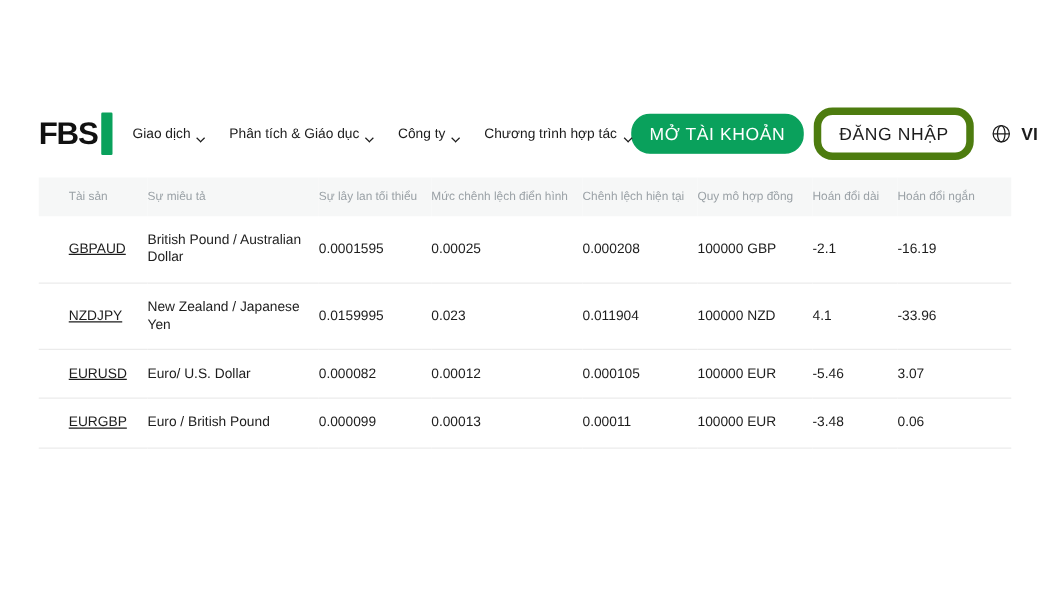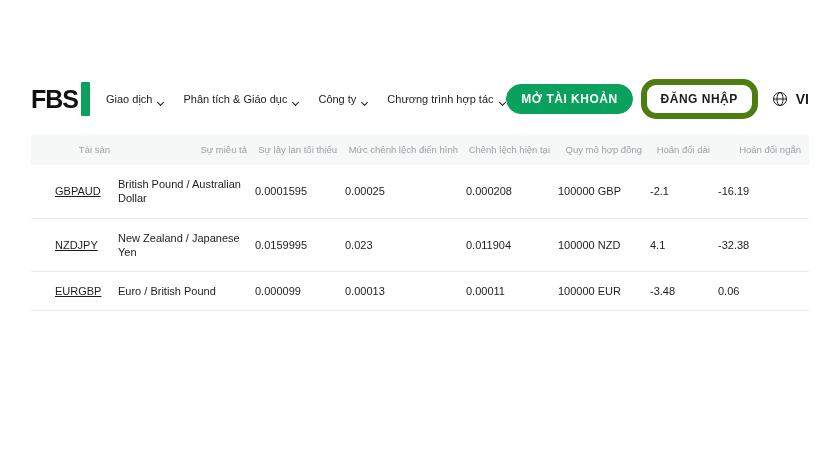--- a/index.html
+++ b/index.html
@@ -5,44 +5,44 @@
   * { margin: 0; padding: 0; box-sizing: border-box; }
   html, body {
     width: 840px; height: 473px;
     background: #ffffff;
     font-family: "Liberation Sans", sans-serif;
     overflow: hidden;
   }
   .page { padding: 81px 31px 0 31px; }
 
   
-  .topbar { display: flex; align-items: center; height: 36px; }
+  .topbar { display: flex; align-items: center; height: 36px; margin-top: 8px; }
   .logo { display: flex; align-items: stretch; gap: 3px; margin-right: 16px; cursor: pointer; height: 34px; }
   .logo-text { font-size: 25px; font-weight: bold; color: #111; line-height: 34px; letter-spacing: -1px; }
   .logo-bar { width: 9px; background: #0aa15c; border-radius: 1px; }
 
   nav { display: flex; align-items: center; gap: 20px; }
   .nav-item { display: flex; align-items: flex-end; gap: 6px; font-size: 11px; color: #1c1c1c; text-decoration: none; cursor: pointer; white-space: nowrap; }
   .chev { width: 5px; height: 5px; border-right: 1.4px solid #1c1c1c; border-bottom: 1.4px solid #1c1c1c; transform: rotate(45deg); margin-top: -3px; flex: 0 0 auto; }
 
   .topbar-right { margin-left: auto; display: flex; align-items: center; gap: 8px; }
-  .btn { border-radius: 15px; font-family: "Liberation Sans", sans-serif; font-size: 12px; font-weight: bold; letter-spacing: 0.5px; padding: 7px 14px; cursor: pointer; white-space: nowrap; }
+  .btn { border-radius: 15px; font-family: "Liberation Sans", sans-serif; font-size: 14px; font-weight: normal; letter-spacing: 0.5px; padding: 7px 14px; cursor: pointer; white-space: nowrap; }
   .btn-green { background: #0aa15c; color: #ffffff; border: 1px solid #0aa15c; }
   .btn-outline { background: #ffffff; color: #1c1c1c; border: 6px solid #4d7c0f; }
   .globe { display: flex; align-items: center; margin-left: 6px; cursor: pointer; }
   .lang { font-size: 14px; font-weight: bold; color: #1c1c1c; cursor: pointer; }
 
   
   table.spreads { width: 100%; border-collapse: collapse; margin-top: 17px; table-layout: fixed; }
   thead th {
     background: #f6f7f7;
     color: #9aa1a6;
     font-weight: normal;
     font-size: 9.5px;
-    text-align: right;
+    text-align: left;
     padding: 10px 8px 10px 0;
   }
   thead th:first-child, tbody td:first-child { padding-left: 24px; }
   tbody td {
     font-size: 11px;
     color: #1d1d1d;
     text-align: left;
     padding: 12px 10px 12px 0;
     border-bottom: 1px solid #ebebeb;
     vertical-align: middle;
@@ -130,21 +130,31 @@
         <td>-16.19</td>
       </tr>
       <tr>
         <td class="symbol"><a href="#">NZDJPY</a></td>
         <td>New Zealand / Japanese Yen</td>
         <td>0.0159995</td>
         <td>0.023</td>
         <td>0.011904</td>
         <td>100000 NZD</td>
         <td>4.1</td>
-        <td>-32.38</td>
+        <td>-33.96</td>
+      </tr>
+      <tr>
+        <td class="symbol"><a href="#">EURUSD</a></td>
+        <td>Euro/ U.S. Dollar</td>
+        <td>0.000082</td>
+        <td>0.00012</td>
+        <td>0.000105</td>
+        <td>100000 EUR</td>
+        <td>-5.46</td>
+        <td>3.07</td>
       </tr>
       <tr>
         <td class="symbol"><a href="#">EURGBP</a></td>
         <td>Euro / British Pound</td>
         <td>0.000099</td>
         <td>0.00013</td>
         <td>0.00011</td>
         <td>100000 EUR</td>
         <td>-3.48</td>
         <td>0.06</td>

